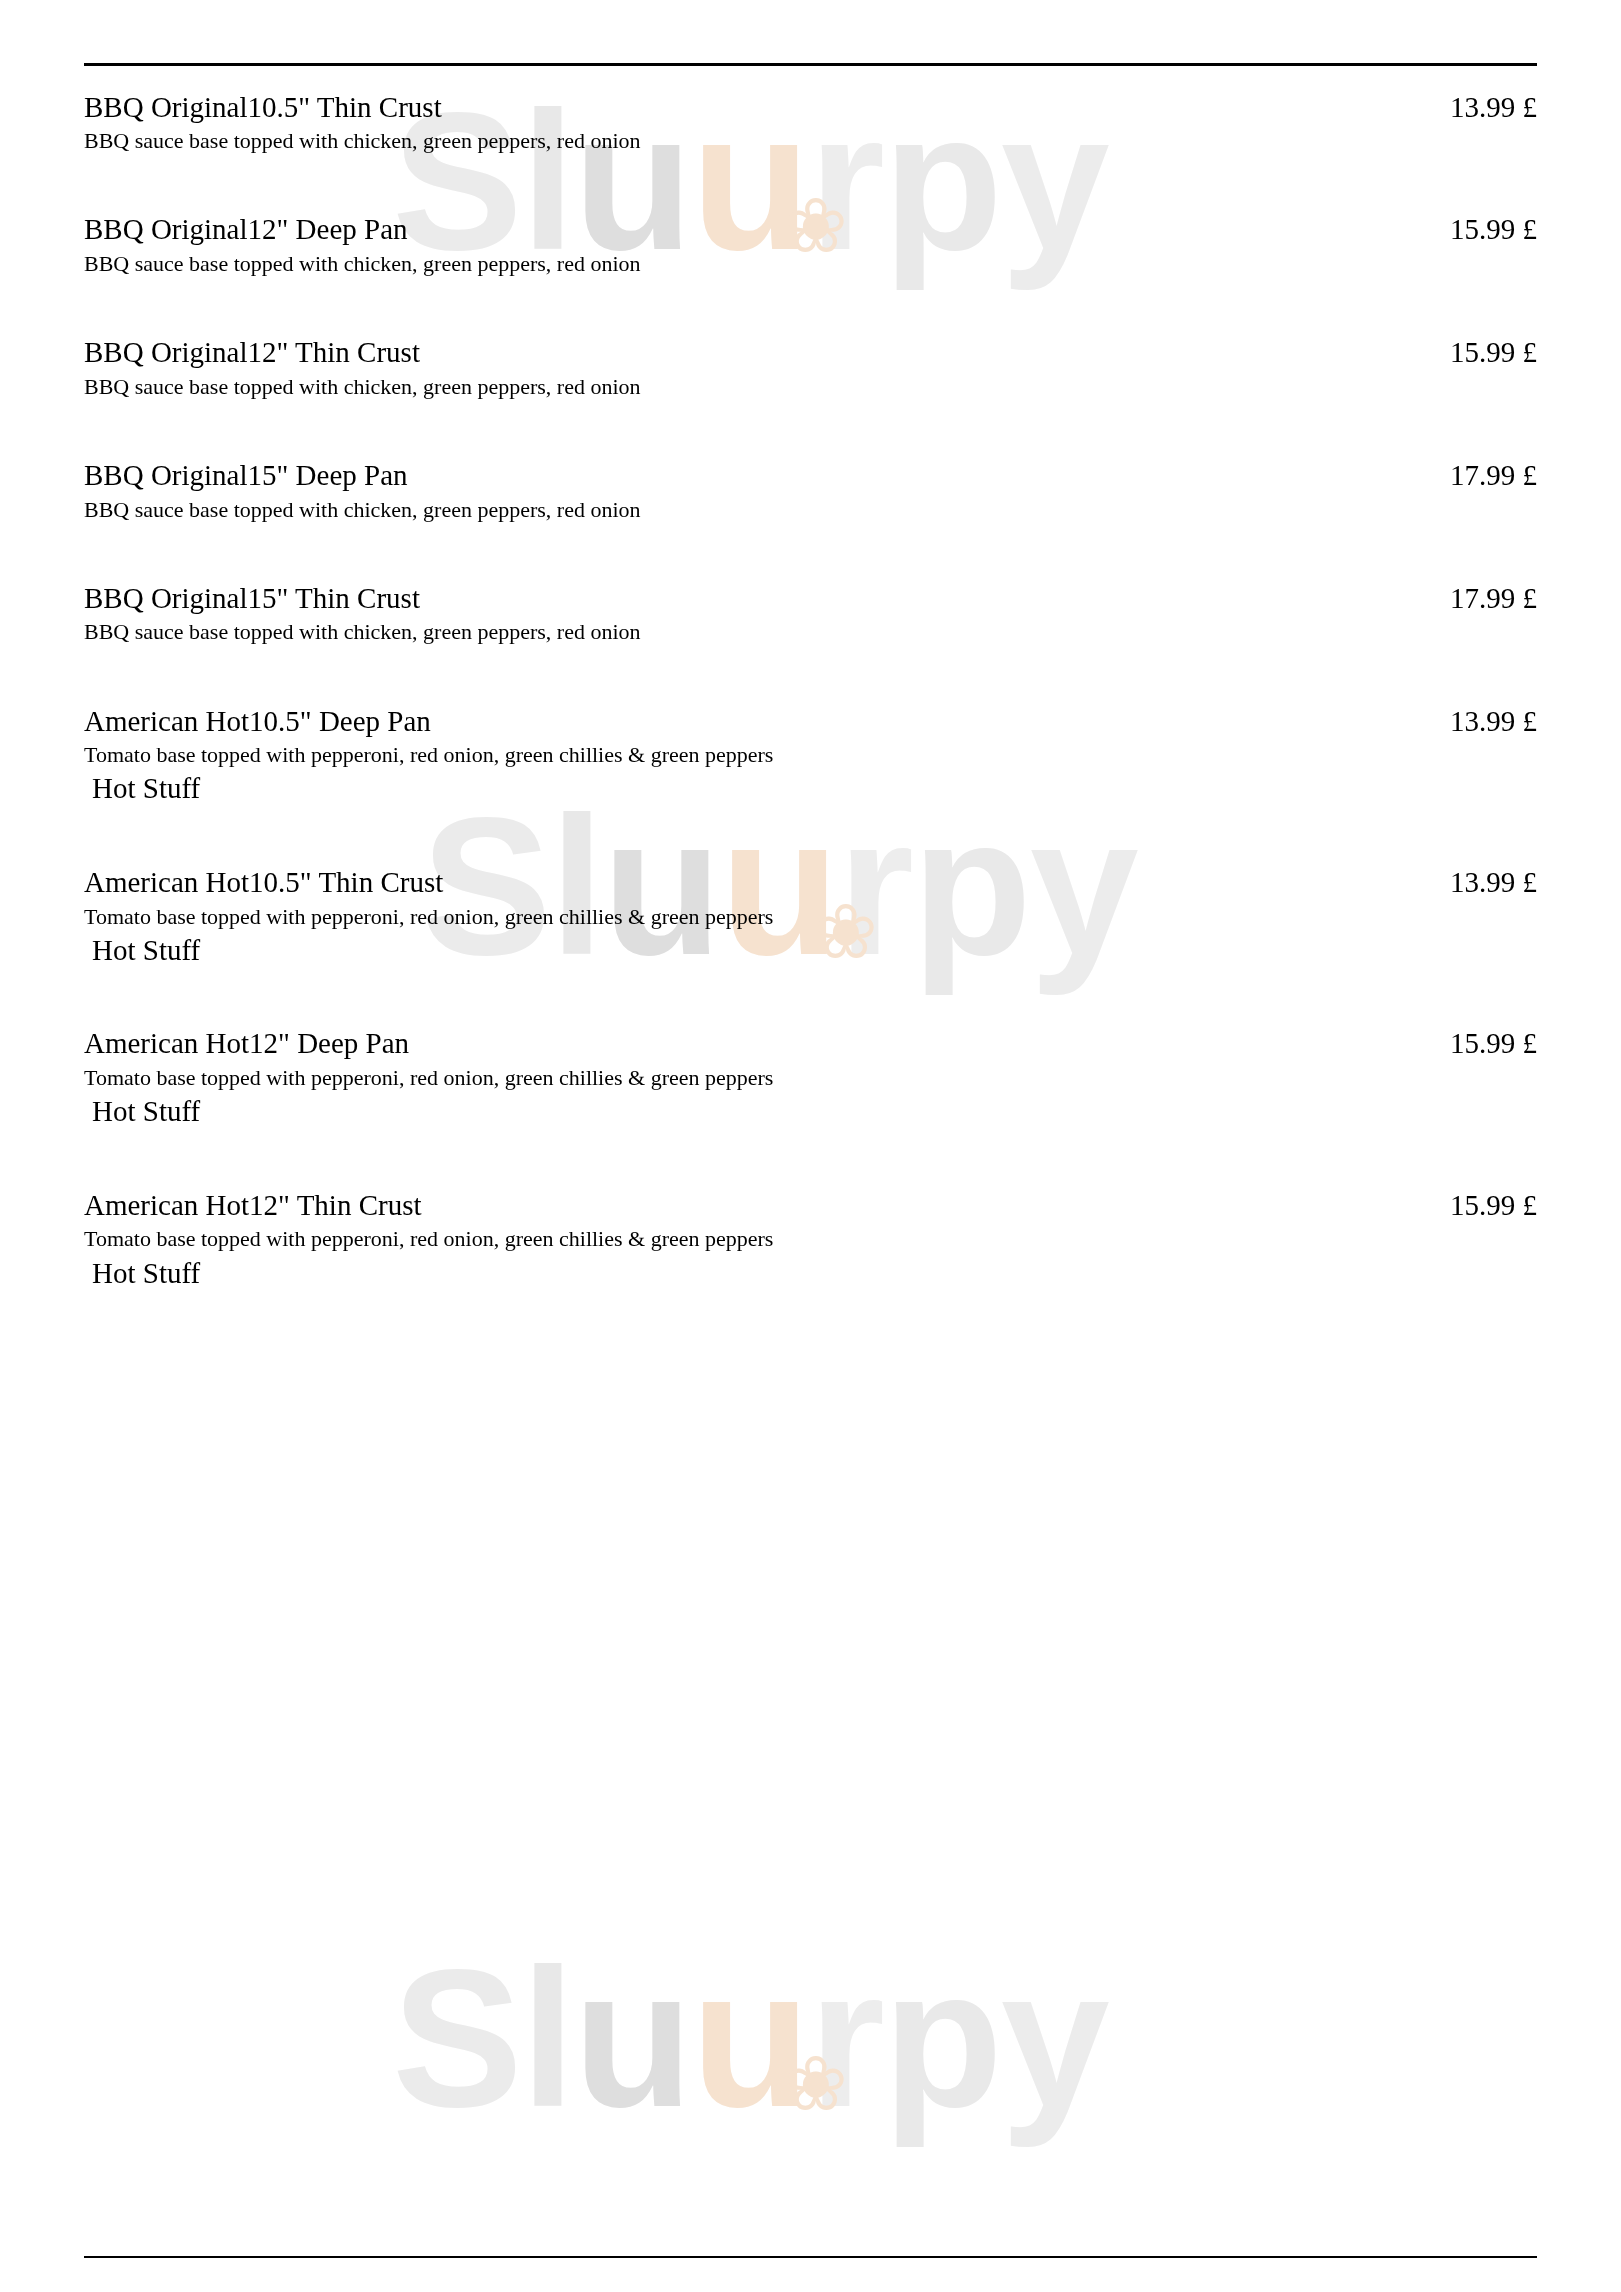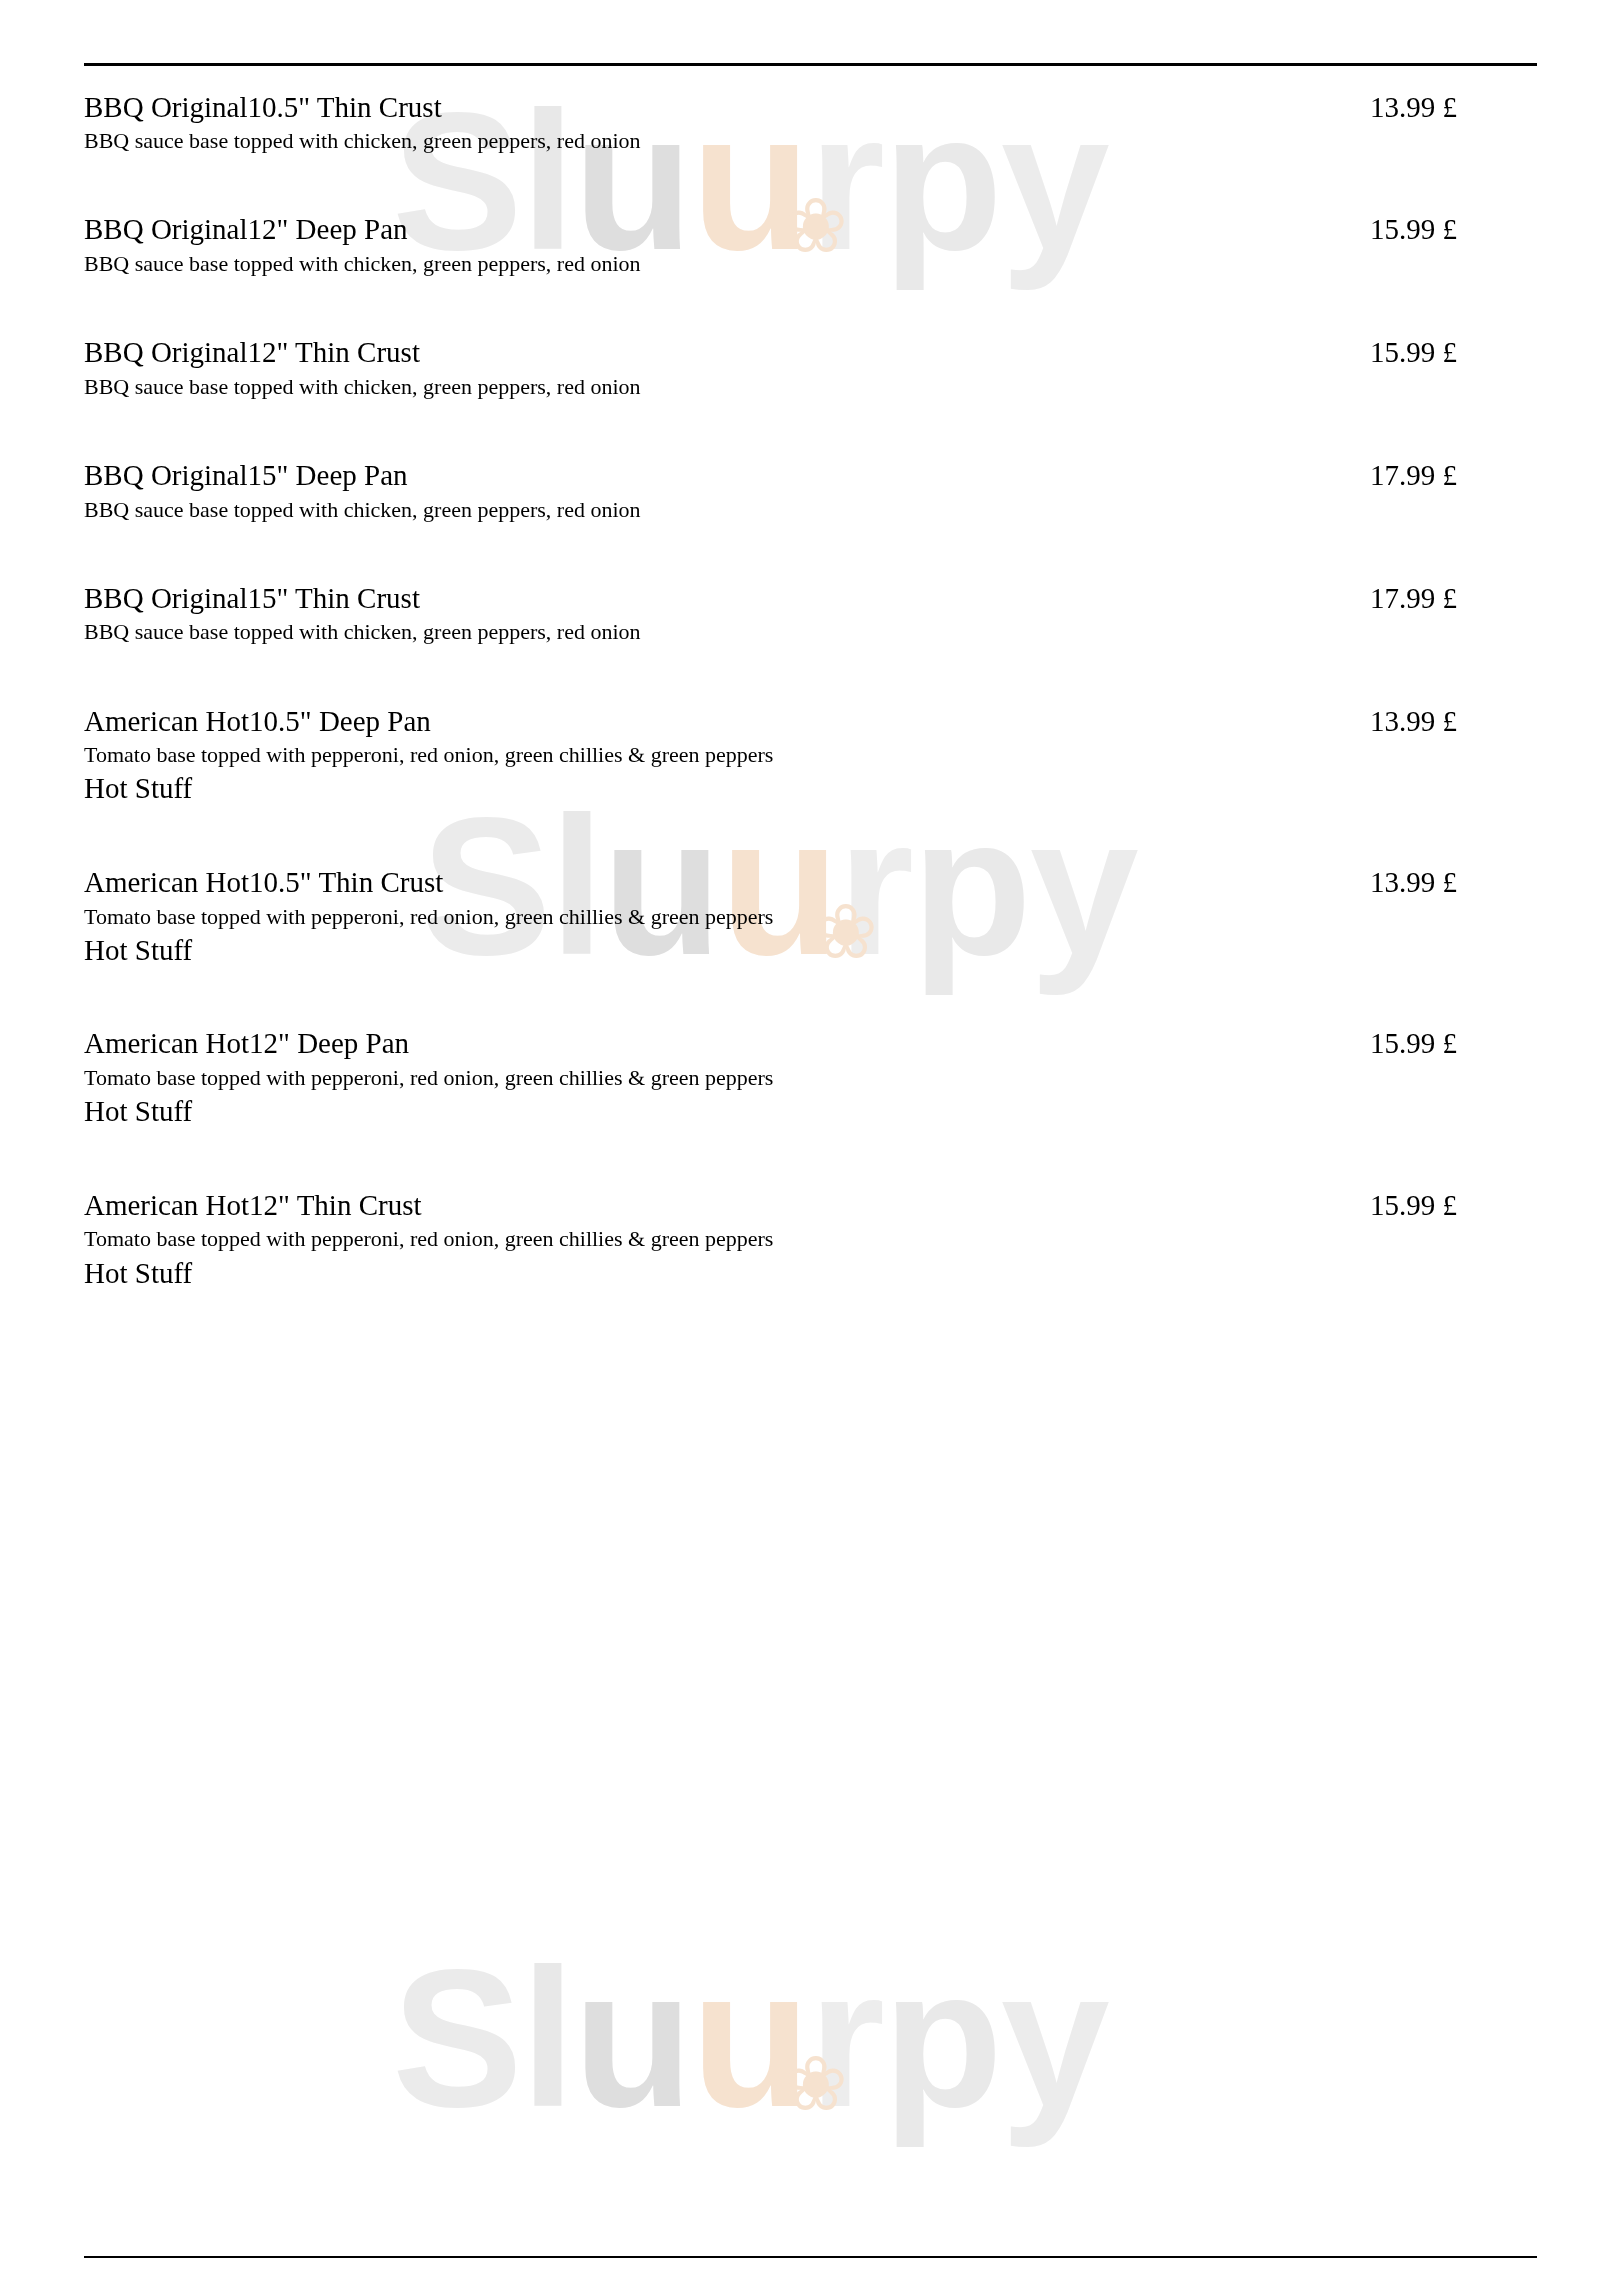--- a/index.html
+++ b/index.html
@@ -98,29 +98,30 @@
     line-height: 1.33;
     white-space: nowrap;
   }
   .item .desc {
     font-size: 22px;
     line-height: 1.33;
   }
   .item .note {
     font-size: 29px;
     line-height: 1.33;
+    margin-left: 8px;
   }
   .item .price {
     flex: 0 0 auto;
     font-size: 29px;
     line-height: 1.33;
     white-space: nowrap;
     padding-left: 29px;
     min-width: 167px;
-    text-align: left;
+    text-align: right;
   }
 </style>
 </head>
 <body>
 
 <div class="page">
 
   <div class="watermark wm-1">
     <span class="wm-s">S</span><span class="wm-l1">l</span><span class="wm-l2">u</span><span class="wm-u">u</span><span class="wm-r">r</span><span class="wm-p">p</span><span class="wm-y">y</span>
   </div>

